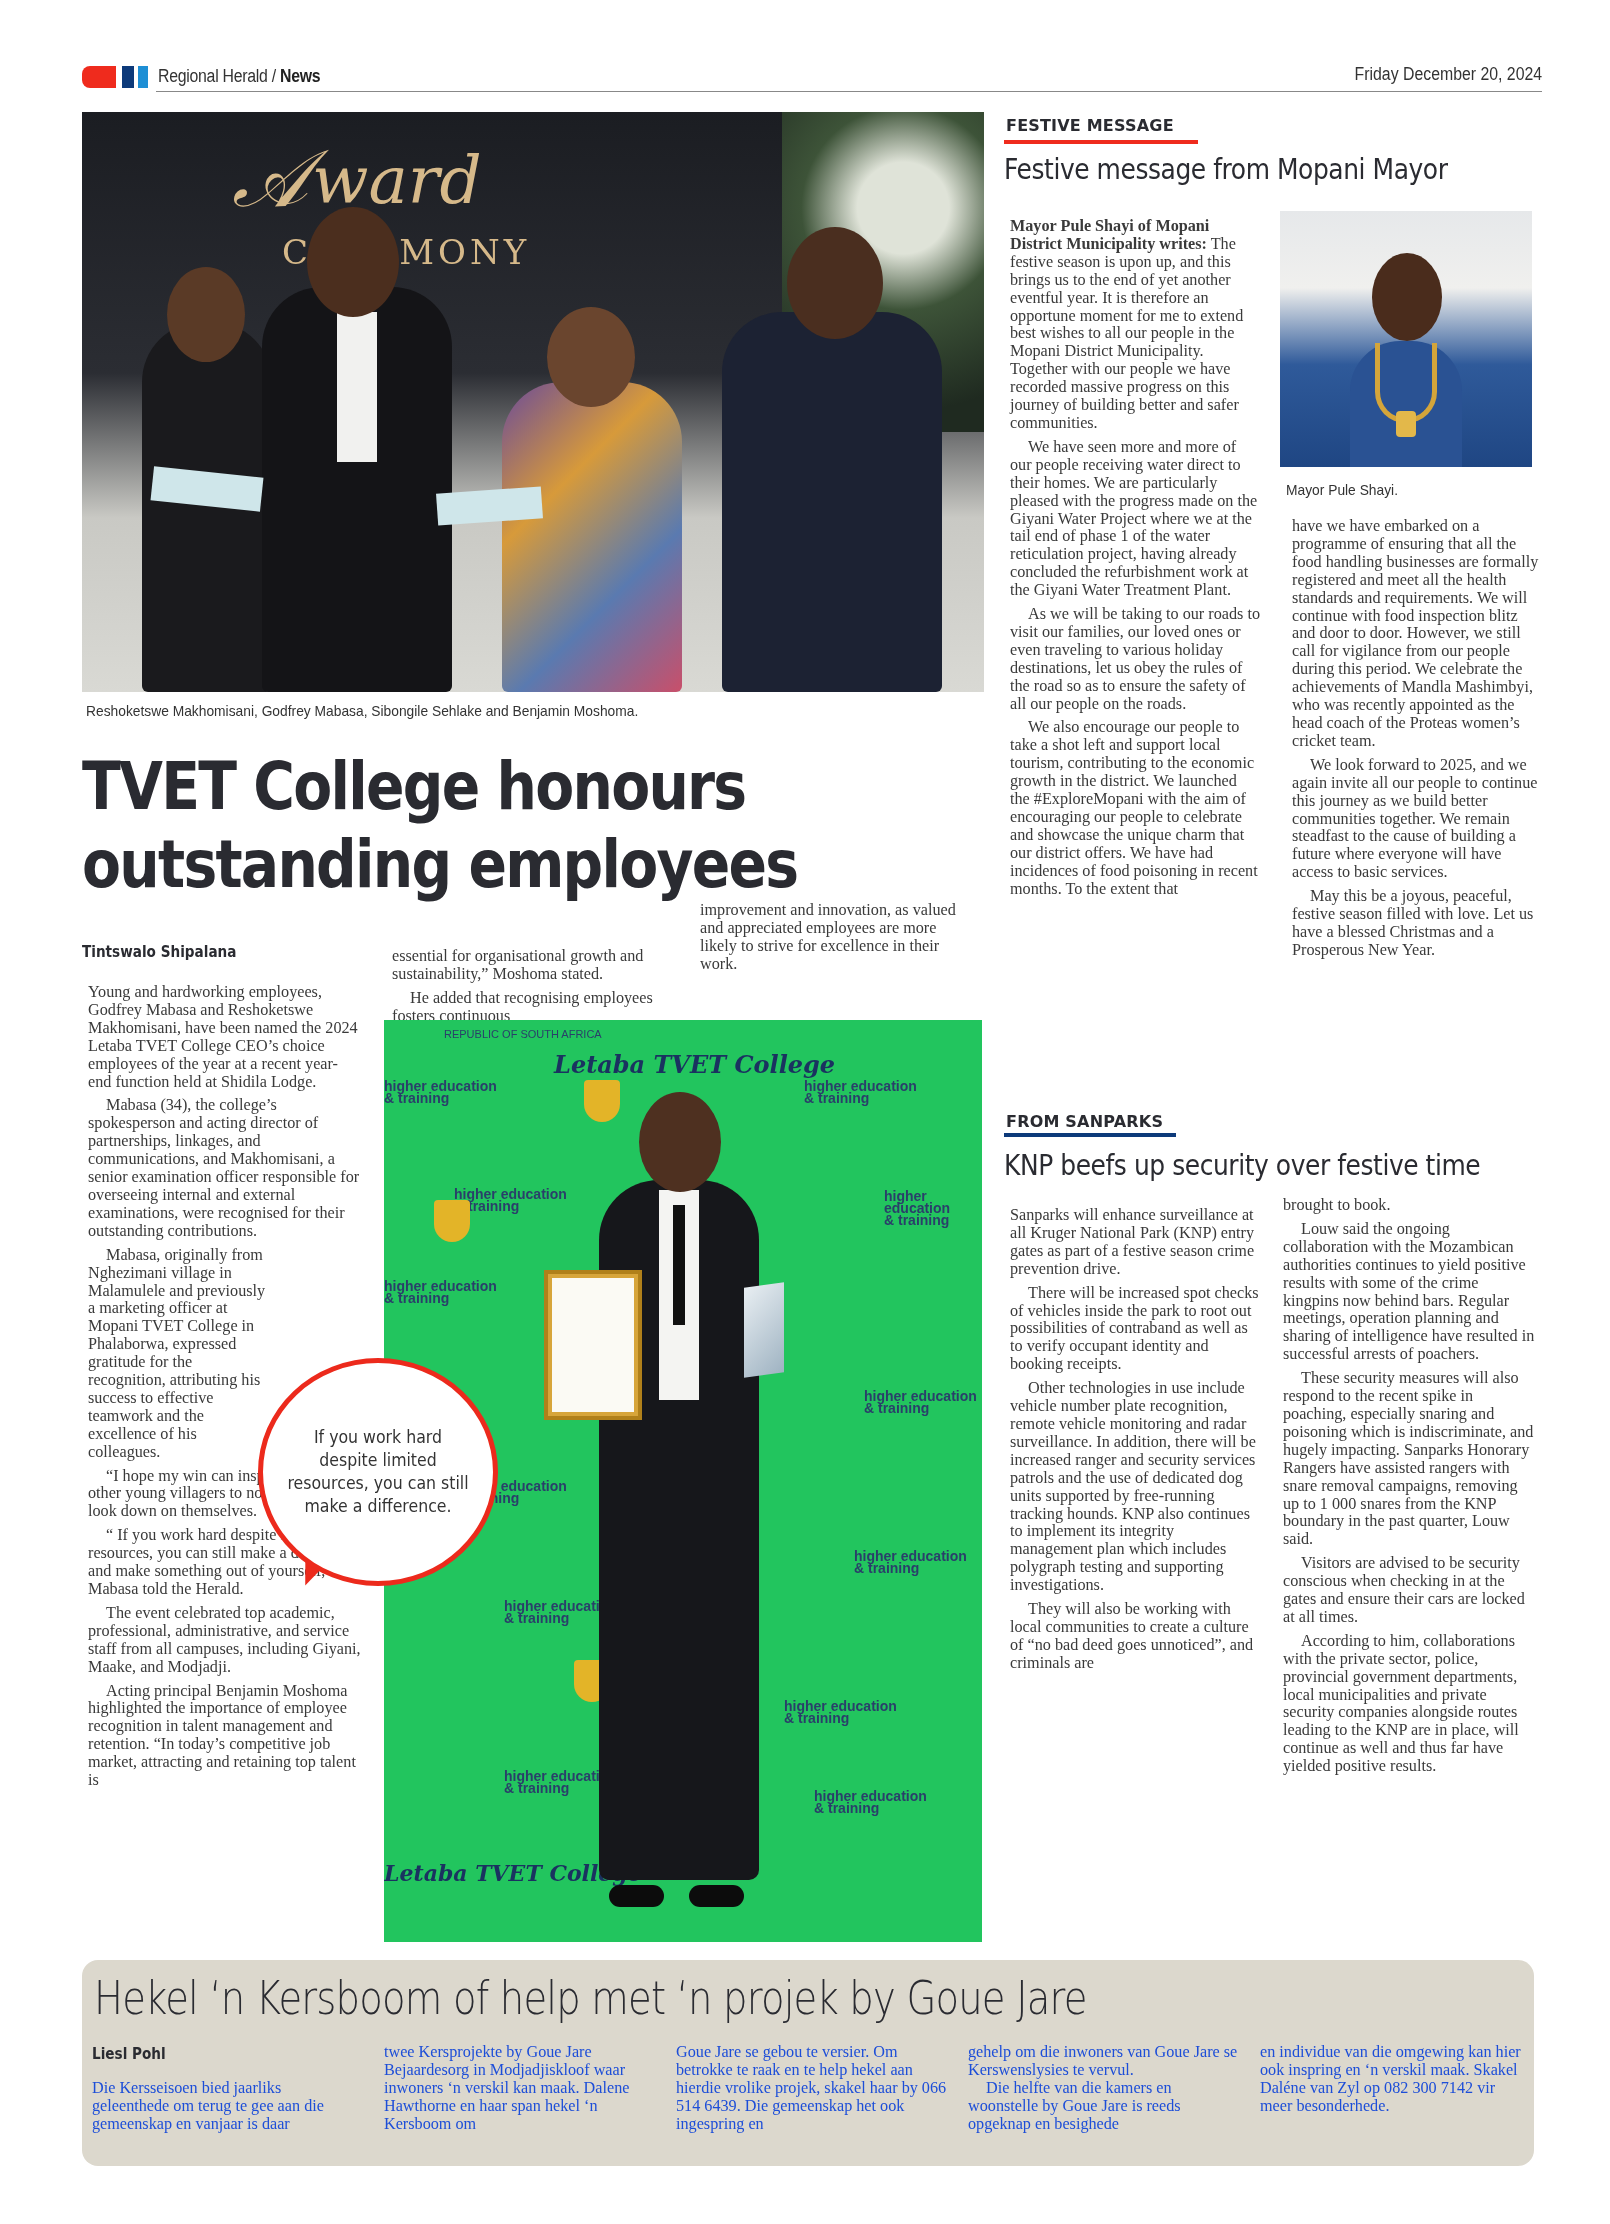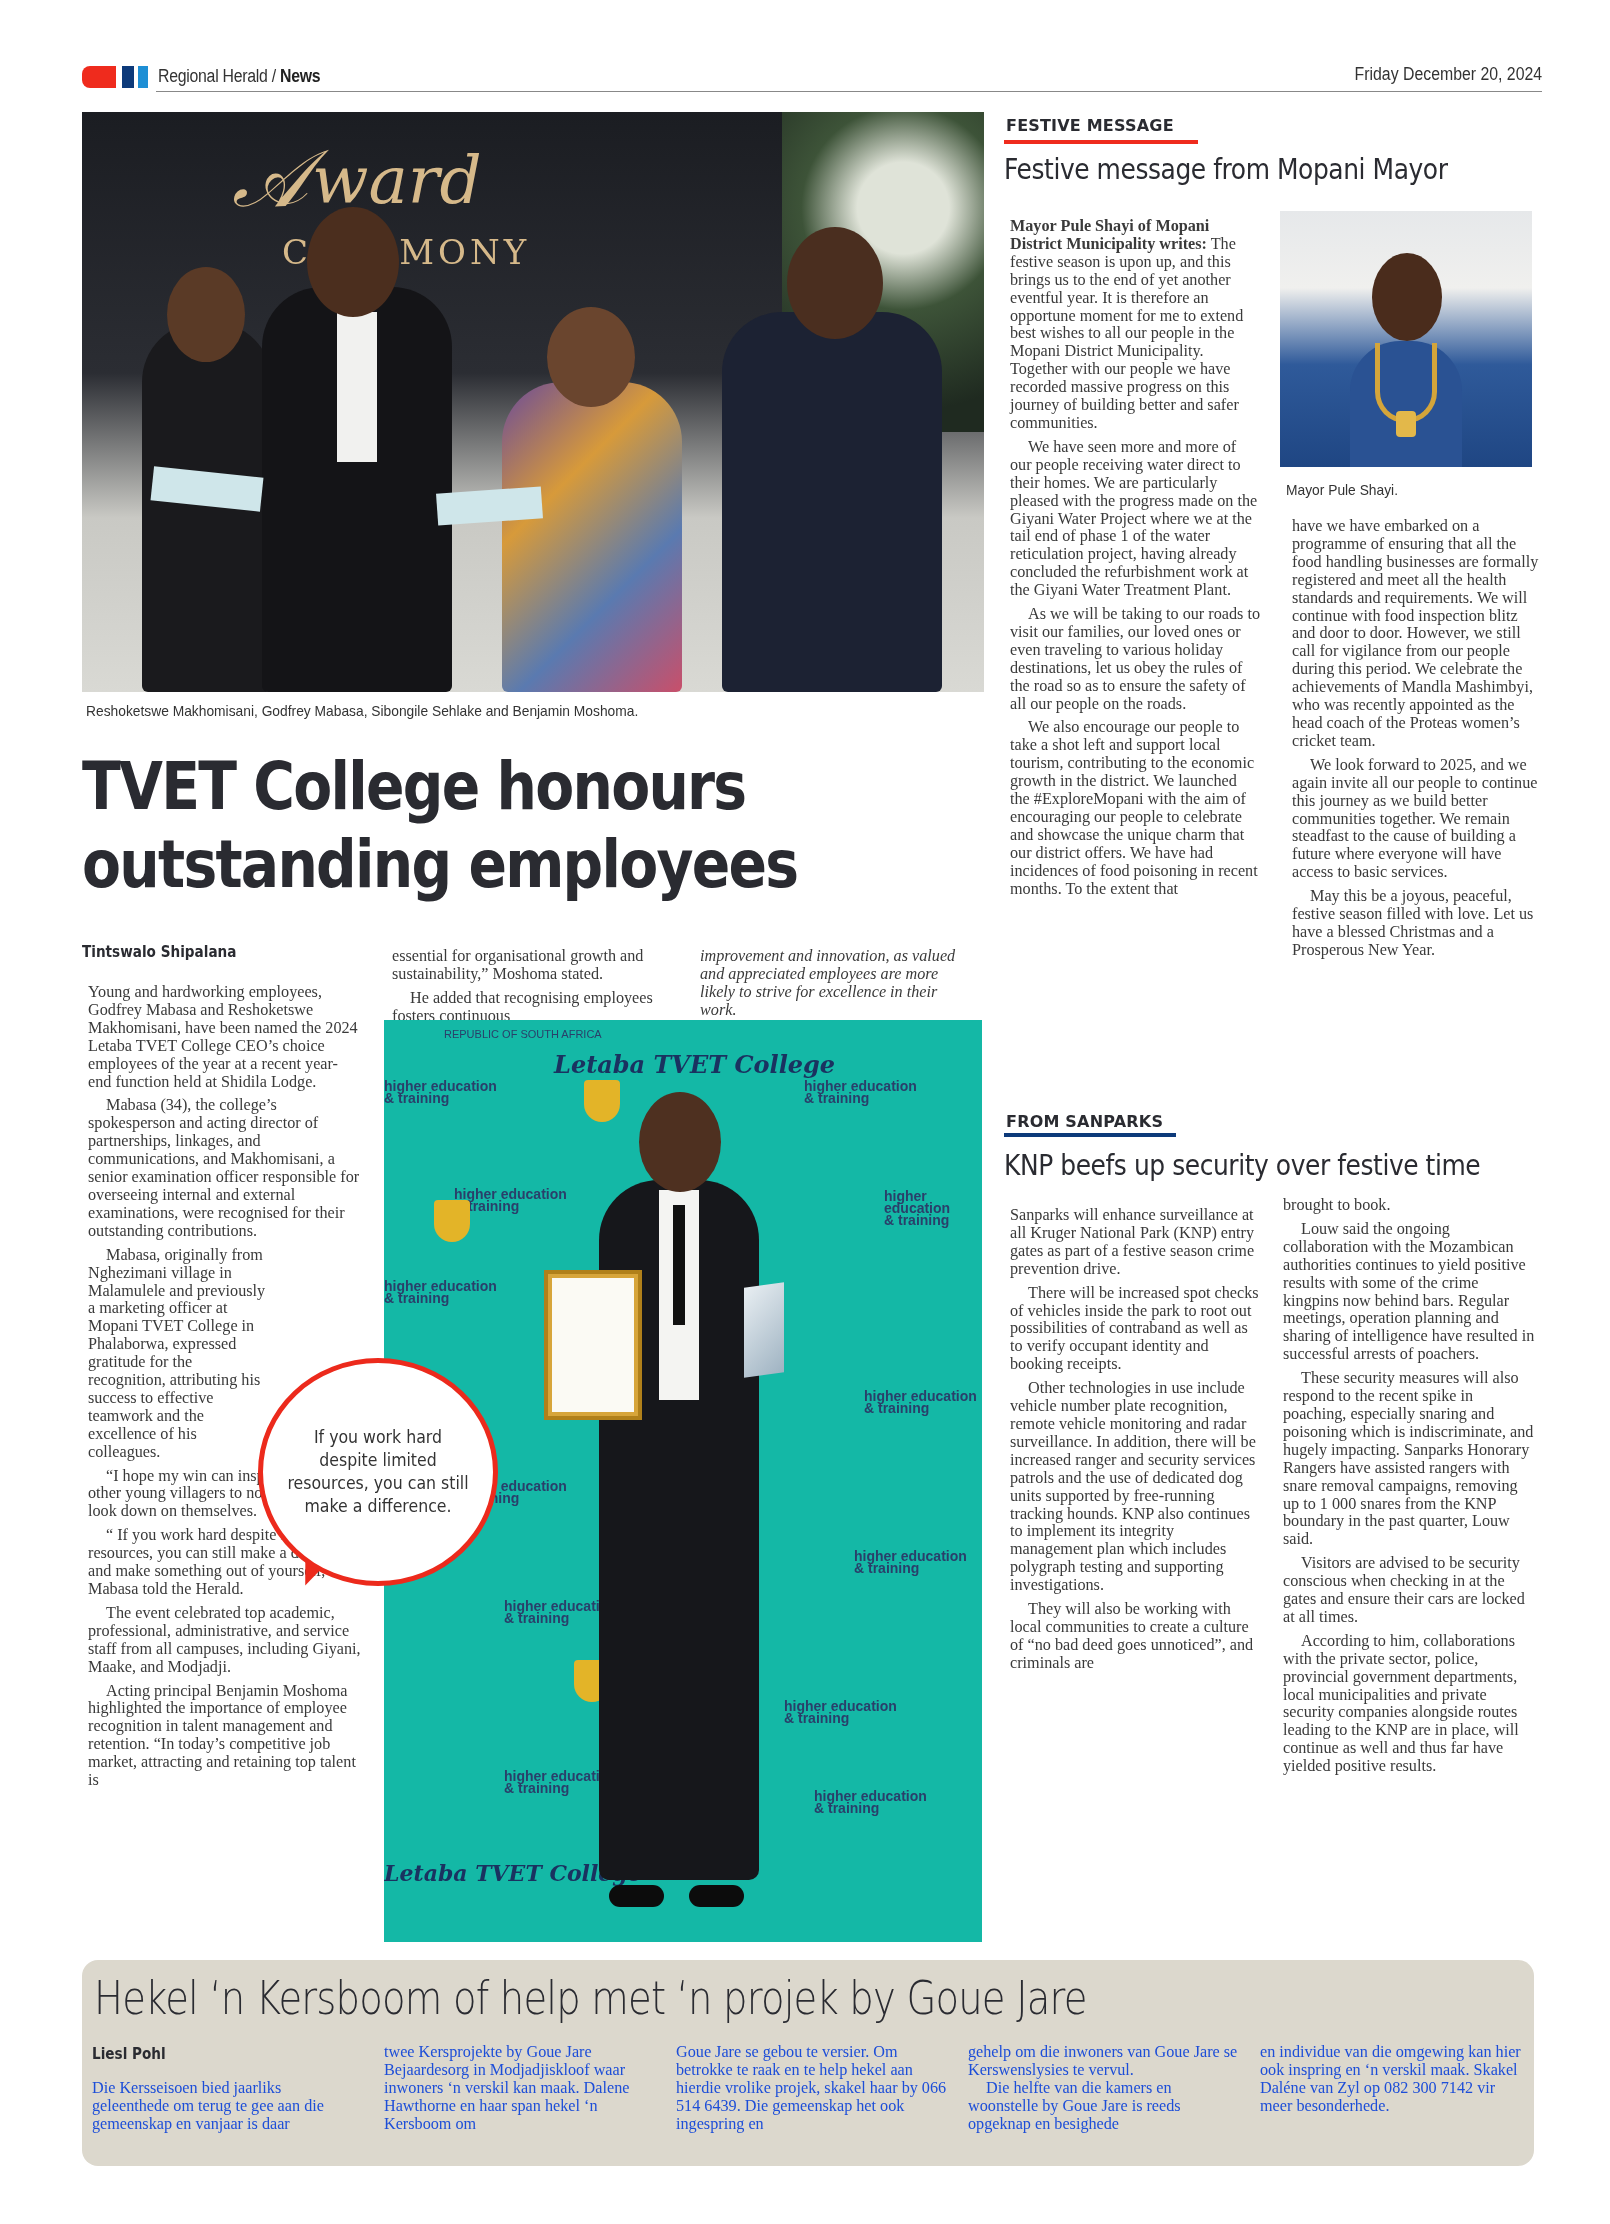--- a/index.html
+++ b/index.html
@@ -14,21 +14,21 @@
   .hdr-blue { left: 138px; top: 66px; width: 10px; height: 22px; background: #1e8fd5; }
   .hdr-title { left: 158px; top: 66px; font-family: "Liberation Sans", sans-serif; font-size: 18px; color: #333; letter-spacing: -0.3px; transform: scaleX(0.88); transform-origin: left; white-space: nowrap; }
   .hdr-title b { font-weight: 700; color: #222; }
   .hdr-date { right: 68px; top: 64px; font-family: "Liberation Sans", sans-serif; font-size: 18px; color: #333; transform: scaleX(0.88); transform-origin: right; white-space: nowrap; }
   .hdr-rule { left: 156px; top: 91px; width: 1386px; height: 1px; background: #888; }
 
   
   .photo { overflow: hidden; }
   .photo-main { left: 82px; top: 112px; width: 902px; height: 580px; background: linear-gradient(180deg, #1b1d22 0%, #2b2d33 45%, #c9c9c4 70%, #d9d9d4 100%); }
   .photo-mayor { left: 1280px; top: 211px; width: 252px; height: 256px; background: linear-gradient(180deg,#e6e8ea 0%, #f0f0ee 30%, #2f5a9a 60%, #1f4683 100%); }
-  .photo-grad { left: 384px; top: 1020px; width: 598px; height: 922px; background: #14b8a6; }
+  .photo-grad { left: 384px; top: 1020px; width: 598px; height: 922px; background: #22c55e; }
 
   .caption { font-family: "Liberation Sans", sans-serif; font-size: 15px; color: #333; transform: scaleX(0.92); transform-origin: left; white-space: nowrap; }
 
   
   .main-head { left: 82px; top: 748px; font-family: "DejaVu Sans", sans-serif; font-weight: 700; font-size: 66px; line-height: 78px; color: #2a2b31; letter-spacing: -2px; transform: scaleX(0.86); transform-origin: left; white-space: nowrap; }
   .byline { font-family: "DejaVu Sans", sans-serif; font-weight: 700; font-size: 16px; color: #2a2b31; transform: scaleX(0.85); transform-origin: left; white-space: nowrap; }
 
   .col { font-size: 16.2px; line-height: 17.9px; color: #3a3a3a; }
   .col p { margin: 6px; }
   .col p.ind { text-indent: 18px; }
@@ -101,21 +101,21 @@
   <p class="ind">“ If you work hard despite limited resources, you can still make a difference and make something out of yourself,” Mabasa told the Herald.</p>
   <p class="ind">The event celebrated top academic, professional, administrative, and service staff from all campuses, including Giyani, Maake, and Modjadji.</p>
   <p class="ind">Acting principal Benjamin Moshoma highlighted the importance of employee recognition in talent management and retention. “In today’s competitive job market, attracting and retaining top talent is</p>
 </div>
 
 <div class="abs col" style="left:386px;top:942px;width:280px;">
   <p>essential for organisational growth and sustainability,” Moshoma stated.</p>
   <p class="ind">He added that recognising employees fosters continuous</p>
 </div>
 
-<div class="abs col" style="left:694px;top:942px;width:285px;font-style:italic;">
+<div class="abs col" style="left:694px;top:896px;width:285px;">
   <p>improvement and innovation, as valued and appreciated employees are more likely to strive for excellence in their work.</p>
 </div>
 
 <div class="abs photo photo-grad">
   <div class="logo-tile" style="left:60px;top:8px;">REPUBLIC OF SOUTH AFRICA</div>
   <div class="logo-tile" style="left:0px;top:60px;font-size:14px;font-weight:bold;"><span>higher education</span><br><span>&amp; training</span></div>
   <div class="shield" style="left:200px;top:60px;"></div>
   <div class="abs" style="left:170px;top:30px;font-family:'DejaVu Serif',serif;font-style:italic;font-weight:bold;font-size:24px;color:#1a3260;">Letaba TVET College</div>
   <div class="logo-tile" style="left:420px;top:60px;font-size:14px;font-weight:bold;"><span>higher education</span><br><span>&amp; training</span></div>
   <div class="logo-tile" style="left:70px;top:168px;font-size:14px;font-weight:bold;"><span>higher education</span><br><span>&amp; training</span></div>

